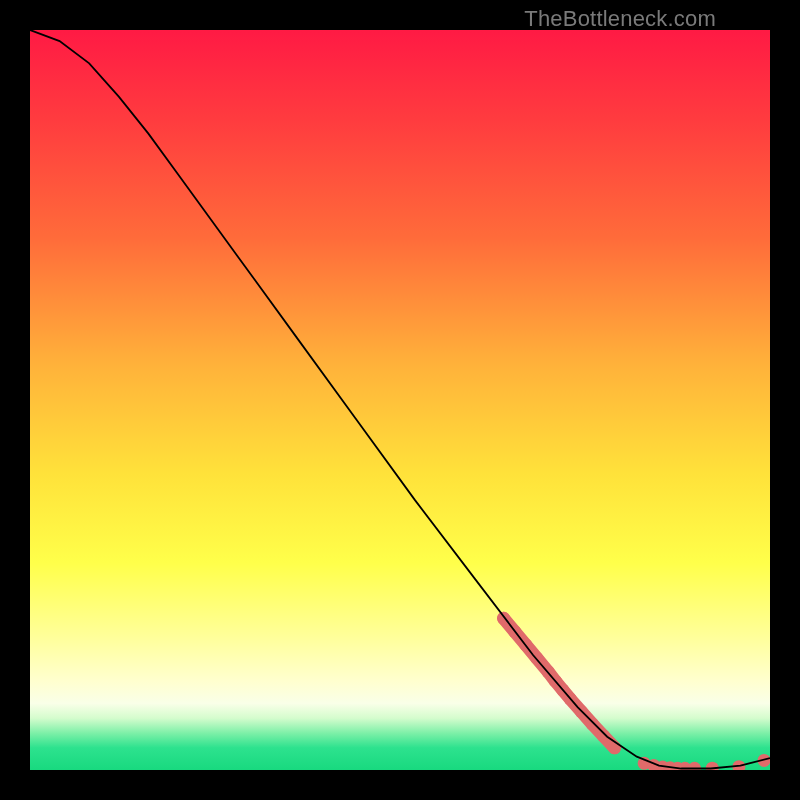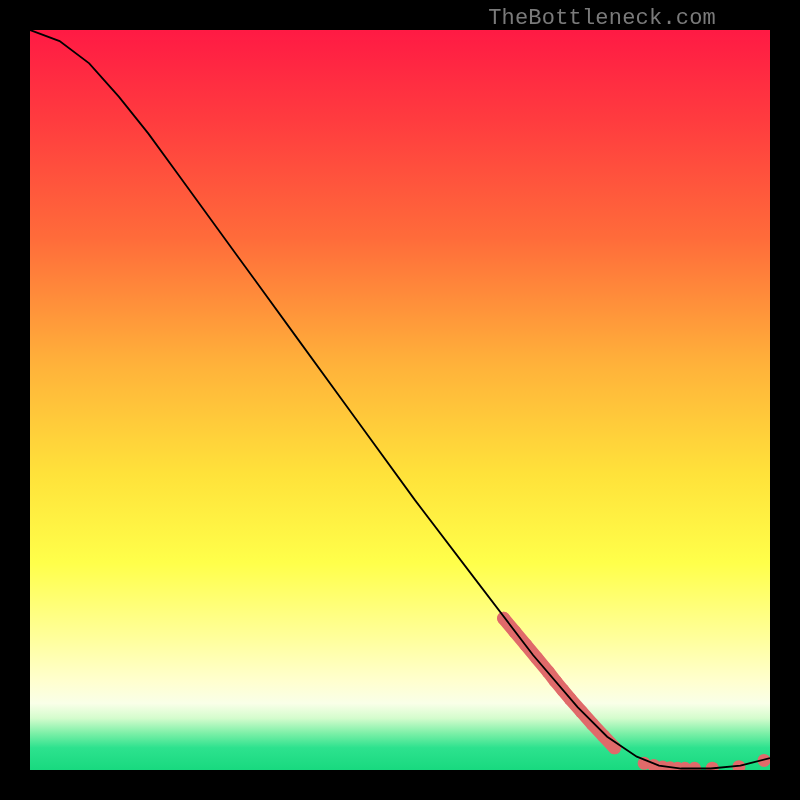--- a/index.html
+++ b/index.html
@@ -9,21 +9,20 @@
     height: 800px;
     background: #000;
     overflow: hidden;
     font-family: Arial, Helvetica, sans-serif;
   }
   .frame {
     position: absolute;
     left: 0; top: 0;
     width: 748px; height: 800px;
     background: #000;
-    font-family: Liberation Mono, monospace;
   }
   .plot {
     position: absolute;
     left: 30px;
     top: 30px;
     width: 740px;
     height: 740px;
   }
   .watermark {
     position: absolute;

